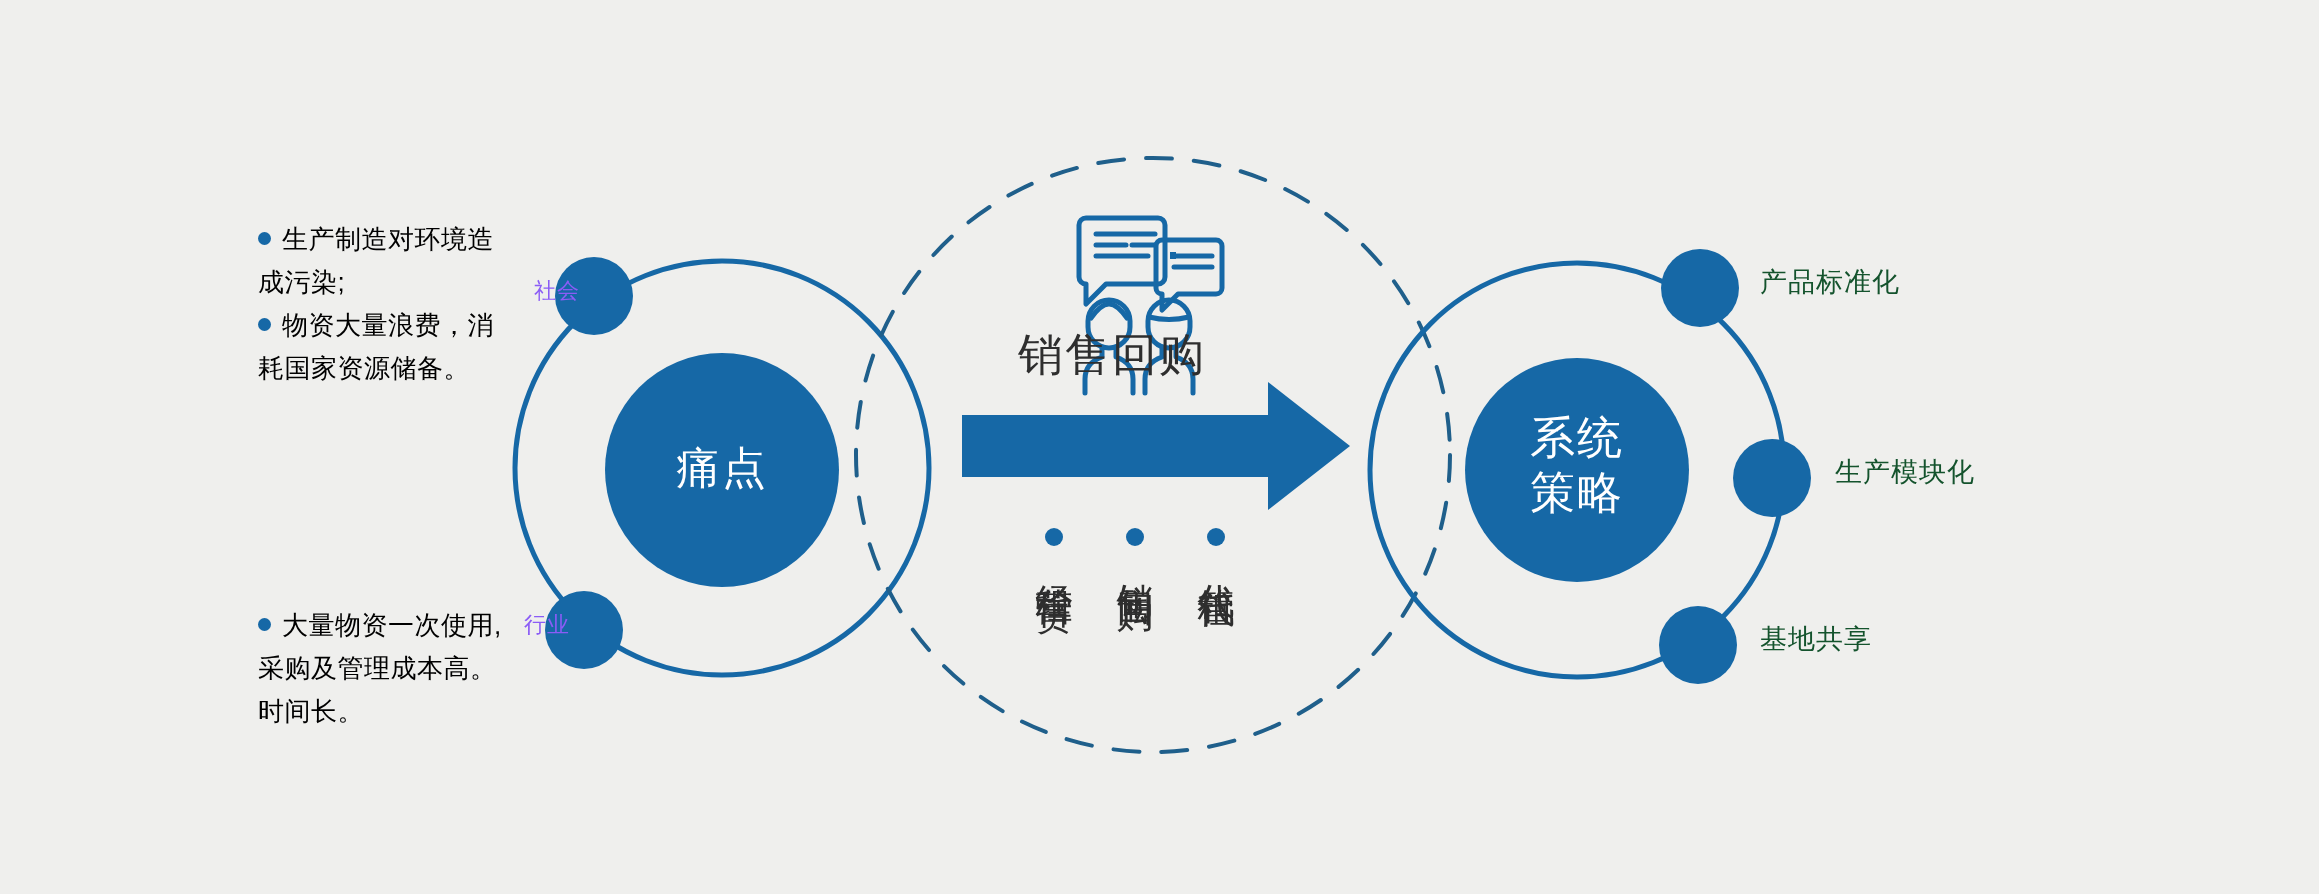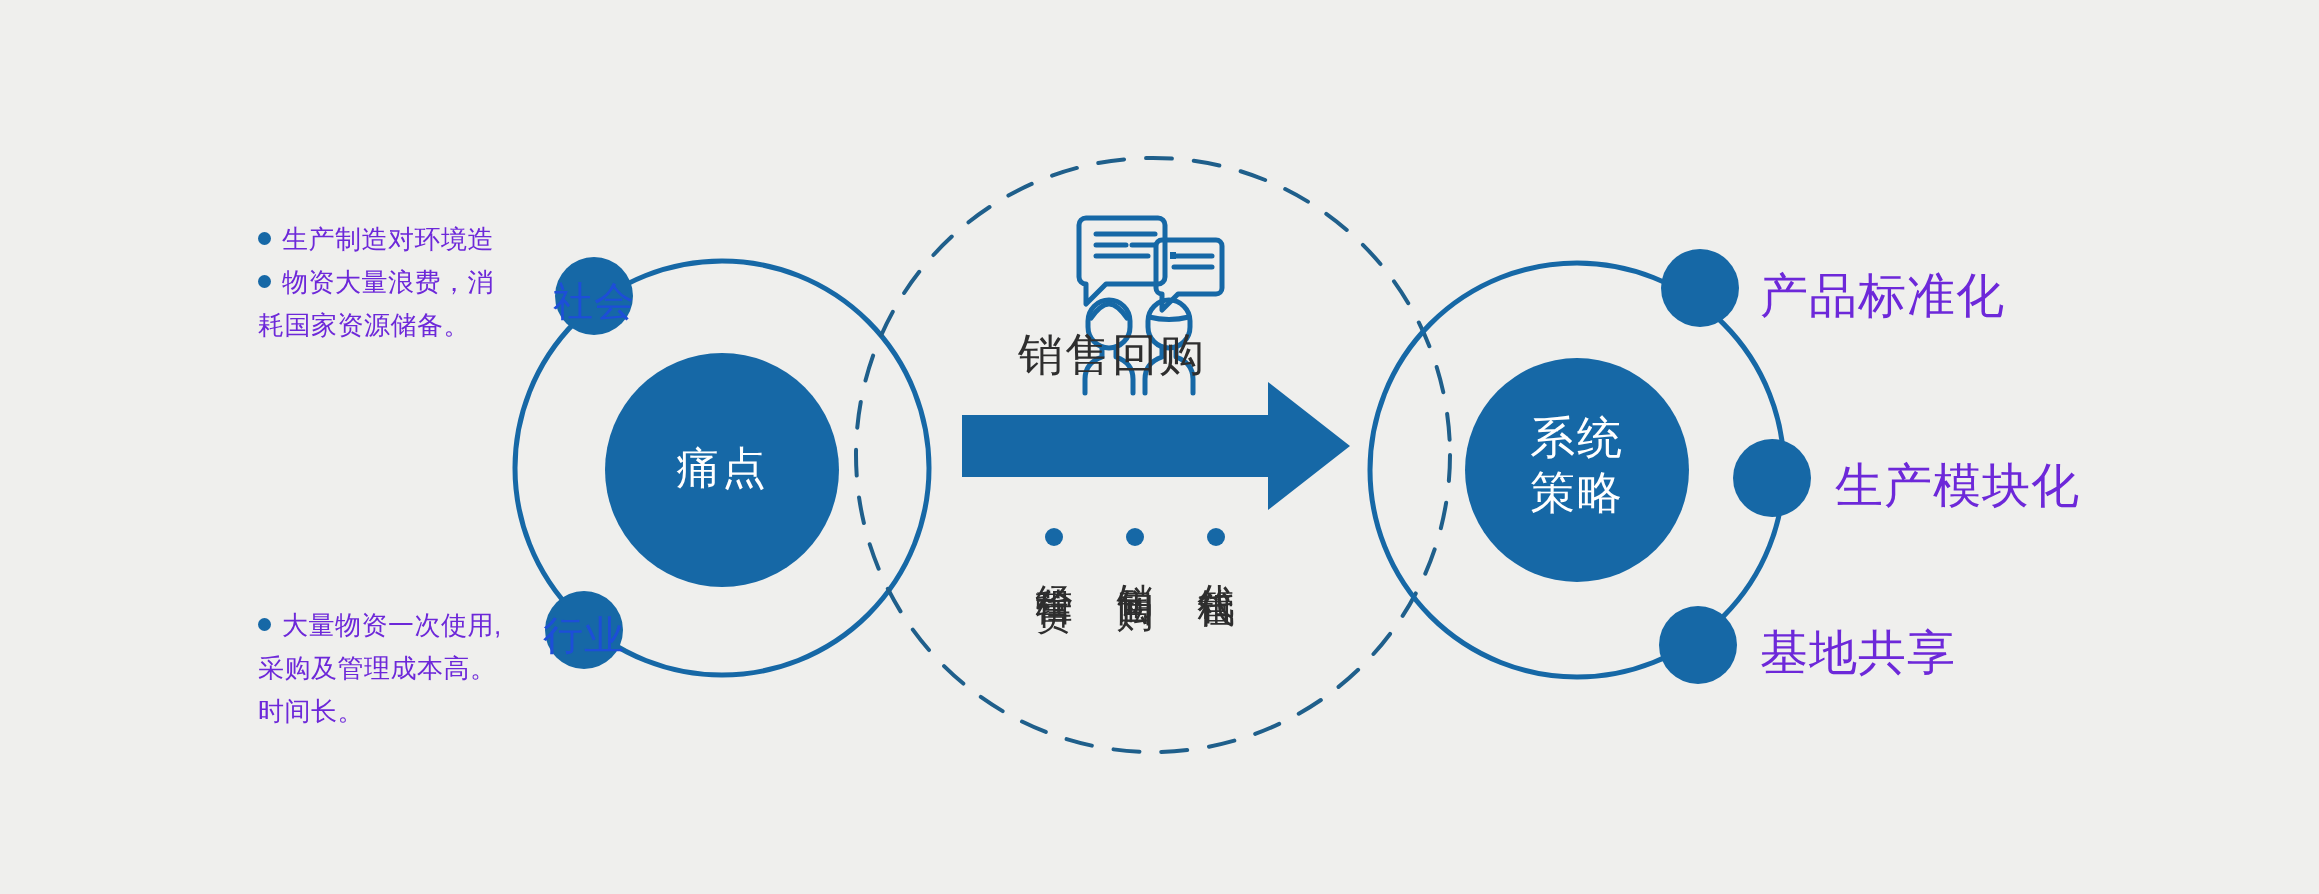--- a/index.html
+++ b/index.html
@@ -29,56 +29,55 @@
 
   
   .bullet-block {
     position: absolute;
     width: 300px;
   }
   .bullet-line {
     display: block;
     font-size: 26px;
     line-height: 43px;
-    color: #6d28d9;
+    color: #000000;
     letter-spacing: 0.5px;
   }
   .bullet-dot {
     display: inline-block;
     width: 13px;
     height: 13px;
     border-radius: 50%;
     background: #1668a6;
     margin-right: 11px;
     vertical-align: 3px;
   }
 
   
   .node-label {
     position: absolute;
-    color: #1d4ed8;
-    font-size: 40px;
+    color: #8b5cf6;
+    font-size: 22px;
     letter-spacing: 1px;
-    text-align: center;
     line-height: 1.15;
   }
   .core-label {
     position: absolute;
     color: #ffffff;
     text-align: center;
     letter-spacing: 2px;
   }
   .core-label.one-line { font-size: 44px; line-height: 1.1; }
   .core-label.two-line { font-size: 45px; line-height: 1.22; }
 
   
   .outcome-label {
     position: absolute;
-    font-size: 48px;
-    color: #6d28d9;
+    font-size: 27px;
+    color: #14532d;
     letter-spacing: 1px;
     white-space: nowrap;
   }
 
   
   .solution-title {
     position: absolute;
     font-size: 45px;
     color: #2e2e2e;
     letter-spacing: 2px;
@@ -156,20 +155,21 @@
 
     <circle cx="1577" cy="470" r="112" fill="#1668a6"></circle>
 
     <circle cx="1700" cy="288" r="39" fill="#1668a6"></circle>
     <circle cx="1772" cy="478" r="39" fill="#1668a6"></circle>
     <circle cx="1698" cy="645" r="39" fill="#1668a6"></circle>
   </svg>
 
   <div class="bullet-block" style="left:258px; top:218px;">
     <span class="bullet-line"><span class="bullet-dot"></span><span>生产制造对环境造</span></span>
+    <span class="bullet-line"><span>成污染;</span></span>
     <span class="bullet-line"><span class="bullet-dot"></span><span>物资大量浪费，消</span></span>
     <span class="bullet-line"><span>耗国家资源储备。</span></span>
   </div>
 
   <div class="bullet-block" style="left:258px; top:592px;margin-top:12px;">
     <span class="bullet-line"><span class="bullet-dot"></span><span>大量物资一次使用,</span></span>
     <span class="bullet-line"><span>采购及管理成本高。</span></span>
     <span class="bullet-line"><span>时间长。</span></span>
   </div>
 

